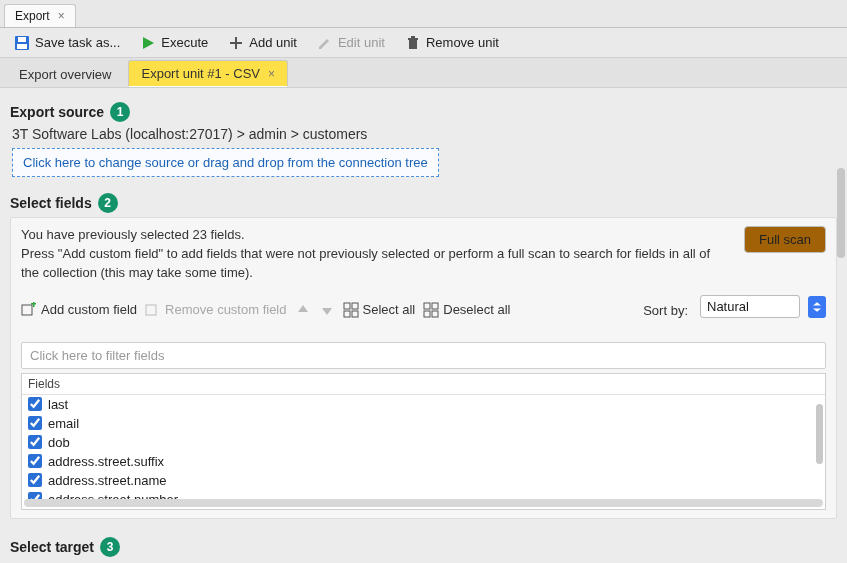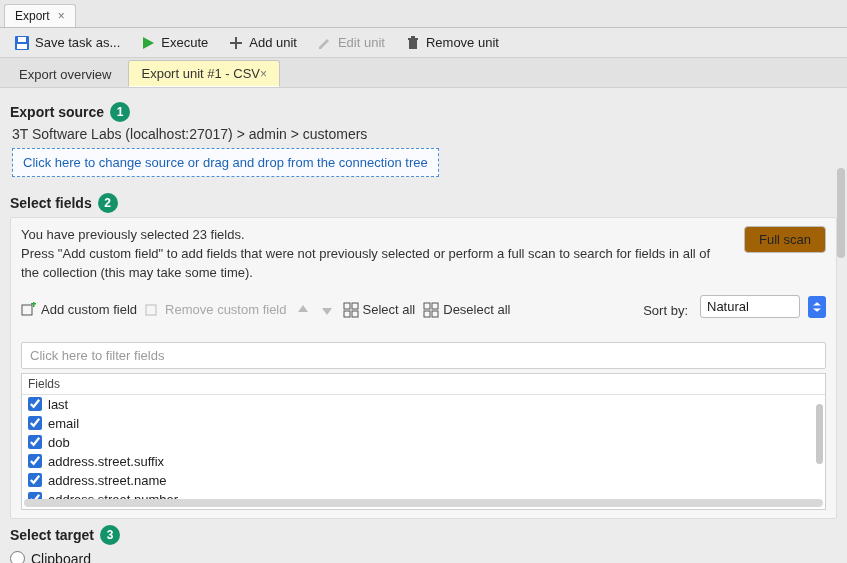--- a/index.html
+++ b/index.html
@@ -9,21 +9,21 @@
 .window-tab { background: #fafafa; border: 1px solid #c8c8c8; border-bottom: none; padding: 4px 10px; display: flex; align-items: center; gap: 8px; border-radius: 3px 3px 0 0; font-size: 12px; }
 .close-x { color: #777; font-size: 12px; cursor: pointer; }
 
 .toolbar { background: #eaeaea; padding: 4px 8px; display: flex; align-items: center; gap: 8px; border-bottom: 1px solid #d0d0d0; height: 30px; }
 .tb-btn { display: flex; align-items: center; gap: 5px; padding: 3px 6px; border-radius: 3px; cursor: pointer; font-size: 13px; color: #222; }
 .tb-btn.disabled { color: #9a9a9a; cursor: default; }
 .icon { display: inline-flex; width: 16px; height: 16px; }
 
 .subtabs { background: #e2e2e2; padding: 0 6px; height: 30px; display: flex; align-items: flex-end; gap: 4px; border-bottom: 1px solid #cfcfcf; }
 .subtab { padding: 5px 12px; font-size: 13px; color: #333; border: 1px solid transparent; border-bottom: none; cursor: pointer; }
-.subtab.active { background: #fef9c3; border: 1px solid #c7c7c7; border-bottom: 1px solid #fff; border-radius: 3px 3px 0 0; display: flex; align-items: center; gap: 0; }
+.subtab.active { background: #fde047; border: 1px solid #c7c7c7; border-bottom: 1px solid #fff; border-radius: 3px 3px 0 0; display: flex; align-items: center; gap: 8px; }
 
 .content { background: #ececec; padding: 0; height: calc(563px - 28px - 30px - 30px); overflow-y: auto; position: relative; }
 .scroll-inner { padding: 8px 10px 10px 10px; }
 
 .section-label { display: flex; align-items: center; gap: 6px; font-weight: 700; font-size: 14px; margin: 6px 0 4px 0; color: #222; }
 .step-badge { display: inline-flex; align-items: center; justify-content: center; width: 20px; height: 20px; border-radius: 50%; background: #14936a; color: #fff; font-size: 12px; font-weight: 700; }
 
 .breadcrumb-text { font-size: 14px; color: #333; margin: 2px 0 6px 2px; }
 
 .dashed-link-box { border: 1px dashed #4c8ed9; padding: 6px 10px; color: #1c63b7; font-size: 13px; display: inline-block; margin: 0 0 10px 2px; cursor: pointer; background: #f9fbfe; }
@@ -245,21 +245,21 @@
             <div class="field-row">
               <input type="checkbox" checked="" style="">
               <span>address.street.number</span>
             </div>
           </div>
         <div class="grid-bottom-scroll"></div>
       </div>
     </div>
 
     
-    <div class="section-label" style="margin-top:6px;">
+    <div class="section-label" style="margin-top:18px;">
       <span>Select target</span>
       <span class="step-badge">3</span>
     </div>
     <div class="target-row">
       <input type="radio" name="target" style="">
       <span>Clipboard</span>
     </div>
     <div class="target-row">
 
       <input class="target-path" type="text" value="/Users/kathryn/3T Software Labs/admin/customers.csv" style="">

